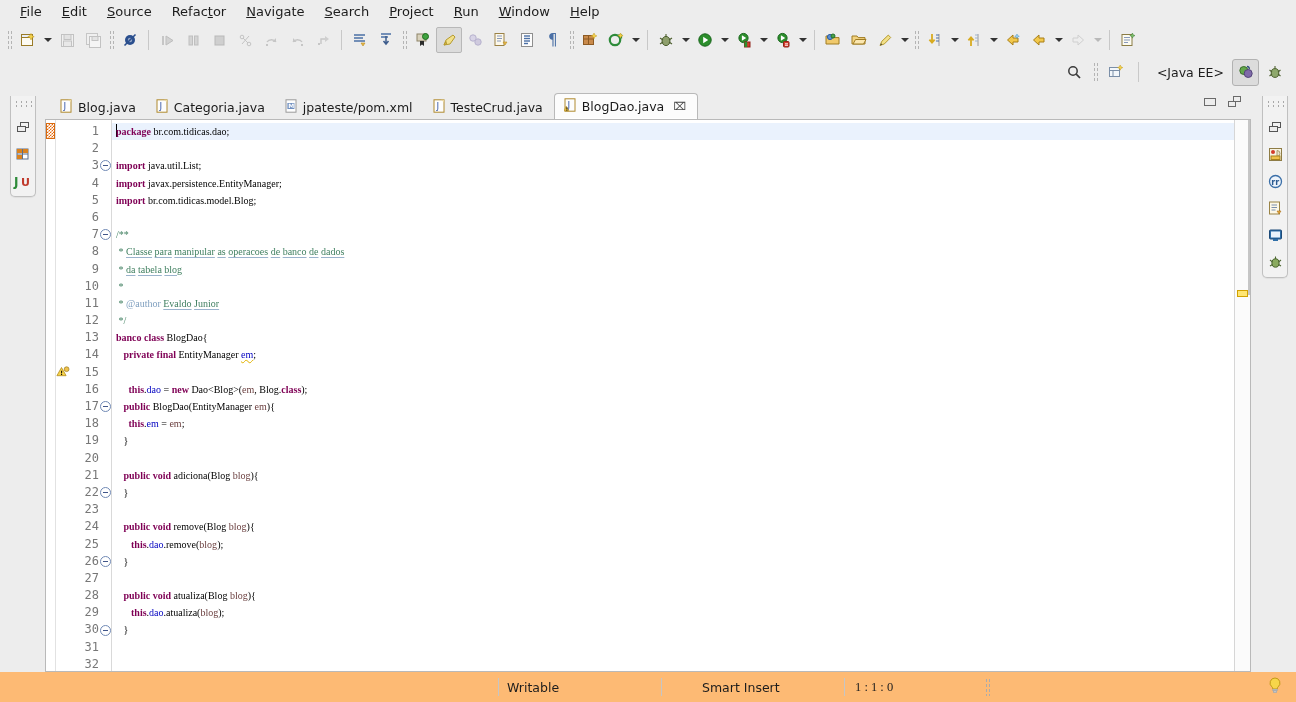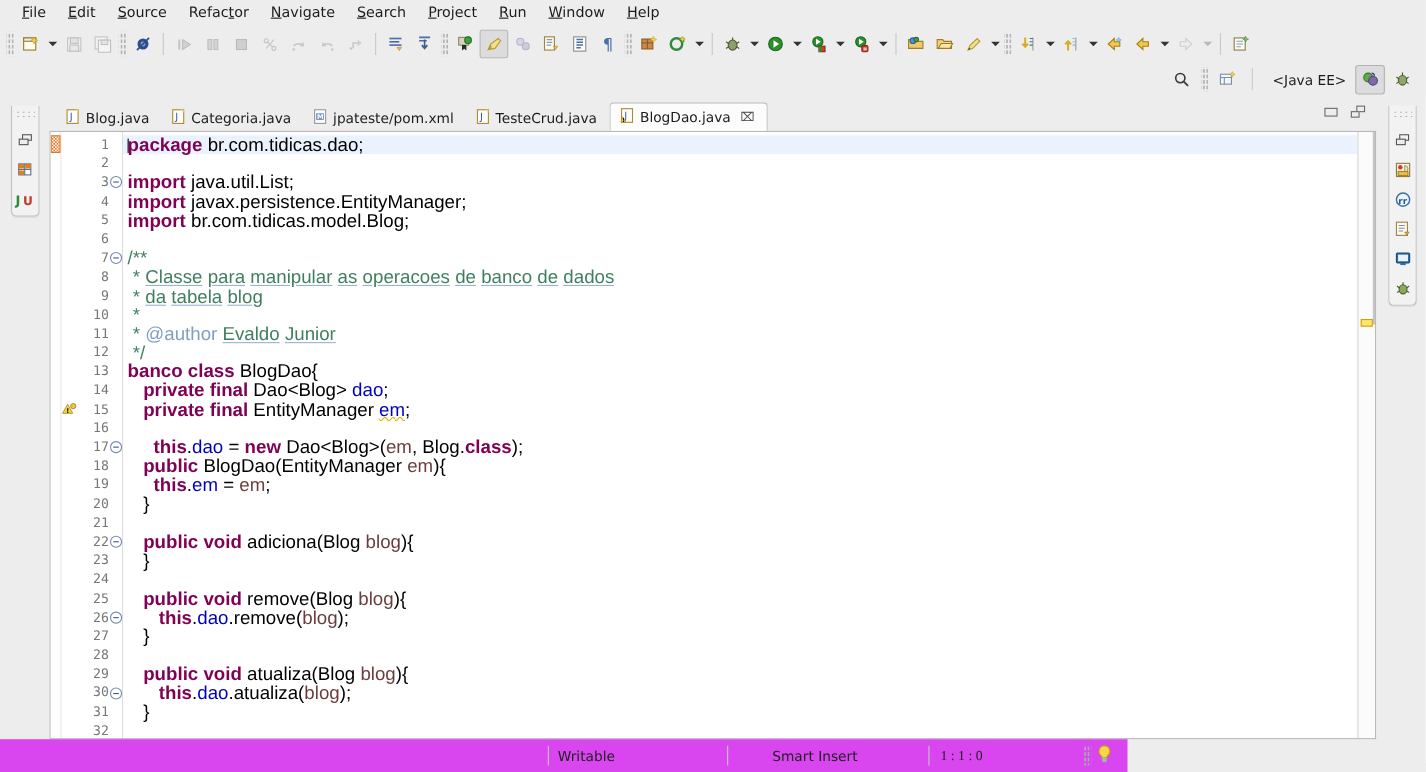--- a/index.html
+++ b/index.html
@@ -133,22 +133,22 @@
   .fold{height:17.2px;display:flex;align-items:center;justify-content:center;}
   .fold .minus{
     width:9px;height:9px;border:1px solid #7089b5;border-radius:50%;
     display:flex;align-items:center;justify-content:center;background:#fff;
   }
   .fold .minus:after{content:"";display:block;width:5px;height:1px;background:#41568a;}
 
   
   .codearea{
     flex:1 1 auto;position:relative;background:#ffffff;padding-top:3px;
-    font-family:Liberation Sans, sans-serif;
-    font-size:17px;overflow:hidden;
+    font-family:Liberation Serif, serif;
+    font-size:10px;overflow:hidden;
   }
   .cl{height:17.2px;line-height:17.2px;white-space:pre;padding-left:4px;}
   .cl.cur{background:#eaf2fd;}
   .caret{display:inline-block;width:1px;height:13px;background:#000;
     vertical-align:-2px;margin-right:-1px;}
   .kw{color:#7f0055;font-weight:bold;}
   .plain{color:#000000;}
   .cmt{color:#3f7f5f;}
   .jdoc-tag{color:#7f9fbf;font-weight:normal;}
   .fld{color:#0000c0;}
@@ -164,22 +164,22 @@
 
   
   .overview{flex:0 0 15px;width:15px;background:#fbfbfb;border-left:1px solid #d6d6d6;
     position:relative;}
   .ov-mark{position:absolute;left:2px;width:11px;height:7px;background:#ffe673;
     border:1px solid #d2a200;box-sizing:border-box;}
   .ov-scroll{position:absolute;right:0;top:0;width:2px;height:175px;background:#c6c6c6;}
 
   
   .statusbar{
-    position:absolute;left:0;bottom:0;width:1025px;height:30px;
-    background:#d946ef;display:flex;align-items:center;
+    position:absolute;left:0;bottom:0;width:1296px;height:30px;
+    background:#fdba74;display:flex;align-items:center;
   }
   .sb-cell{font-size:12.5px;color:#1d1d1d;height:18px;display:flex;align-items:center;}
   .sb-div{width:1px;height:18px;background:#c5c5c5;}
   .sb-grip{width:7px;height:18px;
     background-image:radial-gradient(#ababab 1px, transparent 1px);
     background-size:3px 5px;}
   .bulb{margin-left:auto;margin-right:12px;}
 </style>
 </head>
 <body>
@@ -799,21 +799,20 @@
           <div class="cl"><span class="kw">import</span><span class="plain"> javax.persistence.EntityManager;</span></div>
           <div class="cl"><span class="kw">import</span><span class="plain"> br.com.tidicas.model.Blog;</span></div>
           <div class="cl">&nbsp;</div>
           <div class="cl"><span class="cmt">/**</span></div>
           <div class="cl"><span class="cmt"> * </span><span class="cmt spellu">Classe</span><span class="cmt"> </span><span class="cmt spellu">para</span><span class="cmt"> </span><span class="cmt spellu">manipular</span><span class="cmt"> </span><span class="cmt spellu">as</span><span class="cmt"> </span><span class="cmt spellu">operacoes</span><span class="cmt"> </span><span class="cmt spellu">de</span><span class="cmt"> </span><span class="cmt spellu">banco</span><span class="cmt"> </span><span class="cmt spellu">de</span><span class="cmt"> </span><span class="cmt spellu">dados</span></div>
           <div class="cl"><span class="cmt"> * </span><span class="cmt spellu">da</span><span class="cmt"> </span><span class="cmt spellu">tabela</span><span class="cmt"> </span><span class="cmt spellu">blog</span></div>
           <div class="cl"><span class="cmt"> *</span></div>
           <div class="cl"><span class="cmt"> * </span><span class="jdoc-tag">@author</span><span class="cmt"> </span><span class="cmt spellu">Evaldo</span><span class="cmt"> </span><span class="cmt spellu">Junior</span></div>
           <div class="cl"><span class="cmt"> */</span></div>
           <div class="cl"><span class="kw">banco class</span><span class="plain"> BlogDao{</span></div>
-          <div class="cl"><span class="plain">   </span><span class="kw">private final</span><span class="plain"> Dao&lt;Blog&gt; </span><span class="fld">dao</span><span class="plain">;</span></div>
           <div class="cl"><span class="plain">   </span><span class="kw">private final</span><span class="plain"> EntityManager </span><span class="fld warnu">em</span><span class="plain">;</span></div>
           <div class="cl">&nbsp;</div>
           <div class="cl"><span class="plain">     </span><span class="kw">this</span><span class="plain">.</span><span class="fld">dao</span><span class="plain"> = </span><span class="kw">new</span><span class="plain"> Dao&lt;Blog&gt;(</span><span class="param">em</span><span class="plain">, Blog.</span><span class="kw">class</span><span class="plain">);</span></div>
           <div class="cl"><span class="plain">   </span><span class="kw">public</span><span class="plain"> BlogDao(EntityManager </span><span class="param">em</span><span class="plain">){</span></div>
           <div class="cl"><span class="plain">     </span><span class="kw">this</span><span class="plain">.</span><span class="fld">em</span><span class="plain"> = </span><span class="param">em</span><span class="plain">;</span></div>
           <div class="cl"><span class="plain">   }</span></div>
           <div class="cl">&nbsp;</div>
           <div class="cl"><span class="plain">   </span><span class="kw">public void</span><span class="plain"> adiciona(Blog </span><span class="param">blog</span><span class="plain">){</span></div>
           <div class="cl"><span class="plain">   }</span></div>
           <div class="cl">&nbsp;</div>

